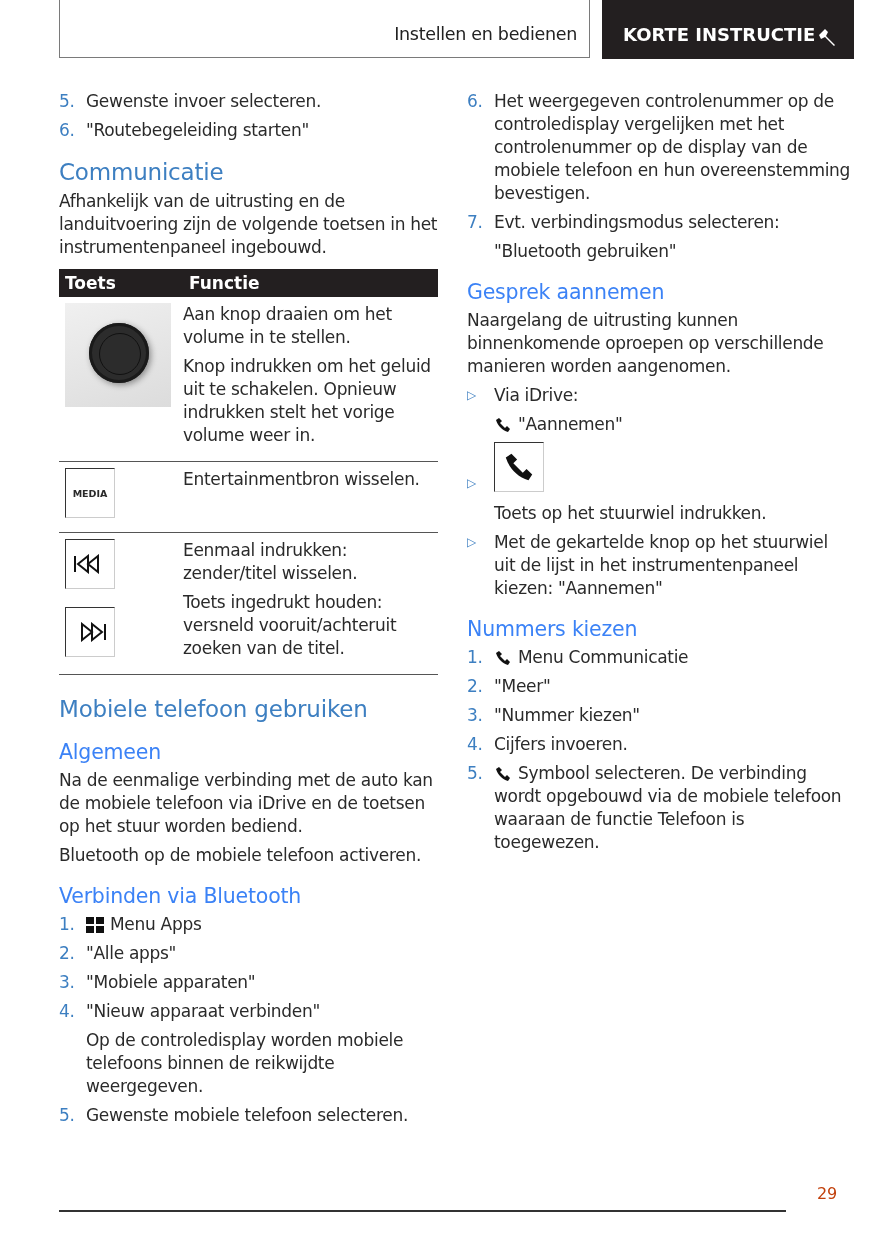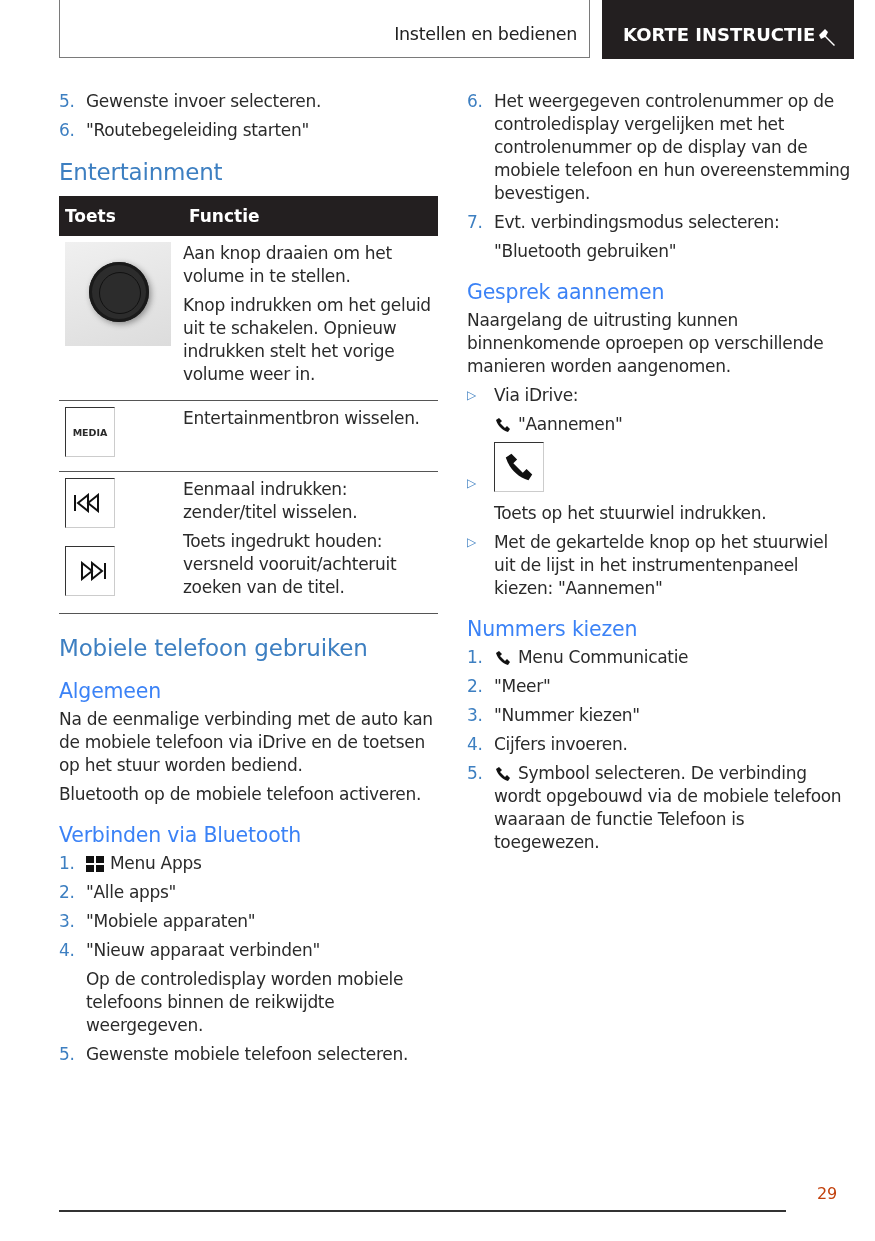--- a/index.html
+++ b/index.html
@@ -15,21 +15,21 @@
   .col-l { left: 59px; width: 380px; }
   .col-r { left: 467px; width: 385px; }
   .li { position: relative; padding-left: 27px; line-height: 23px; margin-bottom: 6px; }
   .li .n { position: absolute; left: 0; top: 0; color: #3d7fc1; }
   .p { line-height: 23px; margin-bottom: 6px; }
   .h2 { color: #3d7fc1; font-size: 23px; margin: 16px 0 4px 0; line-height: 28px; letter-spacing: -0.2px; }
   .h3 { color: #3b82f6; font-size: 20.5px; margin: 16px 0 4px 0; line-height: 26px; letter-spacing: -0.2px; }
   .sub { padding-left: 27px; line-height: 23px; margin-bottom: 6px; }
   .tri { position: absolute; left: 0; top: 0; color: #3d7fc1; font-size: 12px; }
   table { border-collapse: collapse; width: 379px; margin-top: 10px; }
-  th { background: #231f20; color: #fff; text-align: left; font-size: 17px; height: 40px; padding: 0 6px; letter-spacing: 0; }
+  th { background: #231f20; color: #fff; text-align: left; font-size: 17px; height: 28px; padding: 0 6px; letter-spacing: 0; }
   td { vertical-align: top; border-bottom: 1.5px solid #555; padding: 6px 0 8px 0; line-height: 23px; }
   td.k { width: 118px; padding-left: 6px; }
   td.f p { margin: 0 0 6px 0; }
   .keybox { width: 48px; height: 48px; border: 1px solid #333; border-right-color: #ccc; border-bottom-color: #ccc; display: flex; align-items: center; justify-content: center; font-size: 9.5px; font-weight: bold; letter-spacing: 0; }
   .knob { width: 106px; height: 104px; background: linear-gradient(160deg, #f0f0f0, #dcdcdc); position: relative; }
   .knob .d { position: absolute; left: 24px; top: 20px; width: 60px; height: 60px; border-radius: 50%; background: #2c2c2c; box-shadow: 0 0 0 3px #1a1a1a inset, 2px 2px 6px rgba(0,0,0,0.4); }
   .knob .d2 { position: absolute; left: 34px; top: 30px; width: 40px; height: 40px; border-radius: 50%; border: 1.5px solid #111; }
   .phone { display: inline-block; vertical-align: middle; margin-right: 6px; }
   .footer-line { position: absolute; left: 59px; top: 1210px; width: 727px; height: 1.5px; background: #333; }
   .pagenum { position: absolute; left: 817px; top: 1184px; font-size: 16px; color: #c2410c; }
@@ -44,21 +44,22 @@
   <span>KORTE INSTRUCTIE</span>
   <svg width="22" height="22" viewBox="0 0 22 22">
       <path d="M3 10 L9 4 L12 7 L10 11 L19 20 L18 21 L9 12 L5 14 Z" fill="#fff"></path>
     </svg>
 </div>
 
 <div class="col col-l">
   <div class="li"><span class="n">5.</span><span>Gewenste invoer selecteren.</span></div>
   <div class="li"><span class="n">6.</span><span>"Routebegeleiding starten"</span></div>
 
-  <div class="h2">Entertainment</div>
+  <div class="h2">Communicatie</div>
+  <div class="p">Afhankelijk van de uitrusting en de landuitvoering zijn de volgende toetsen in het instrumentenpaneel ingebouwd.</div>
 
   <table>
     <tbody>
         <tr>
           <th>Toets</th>
           <th>Functie</th>
         </tr>
     <tr>
       <td class="k">
             <div class="knob">

